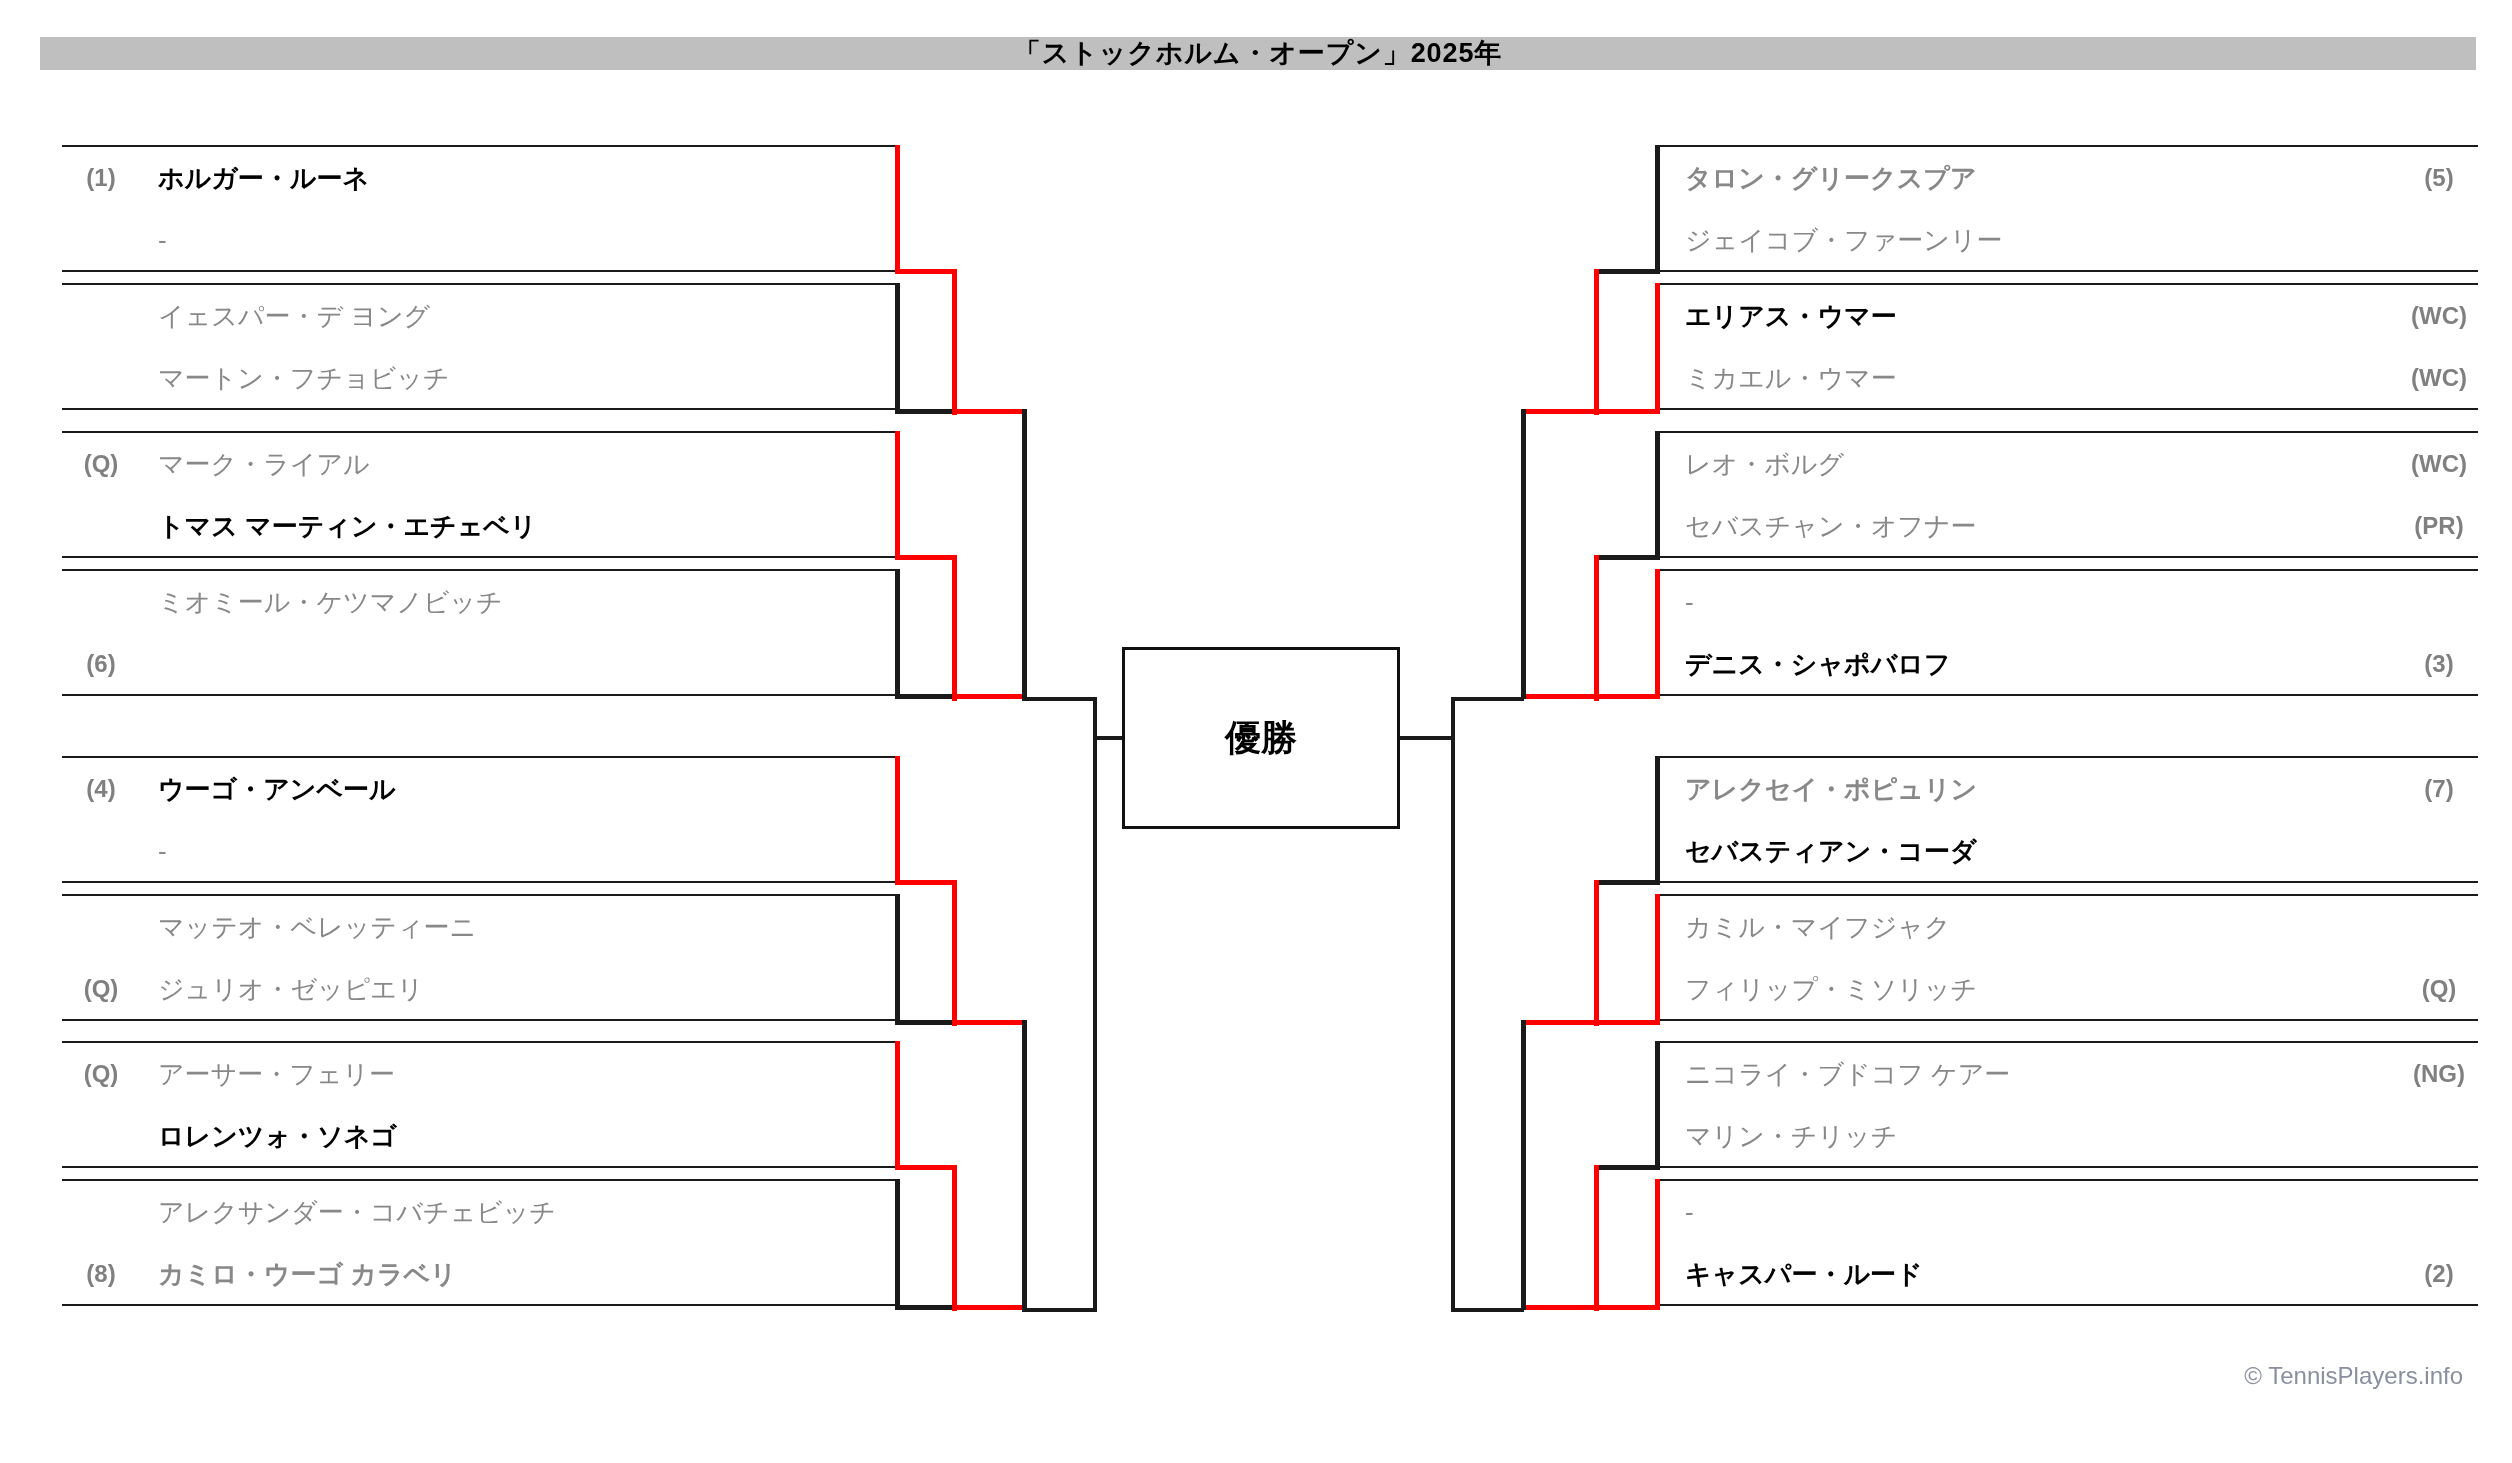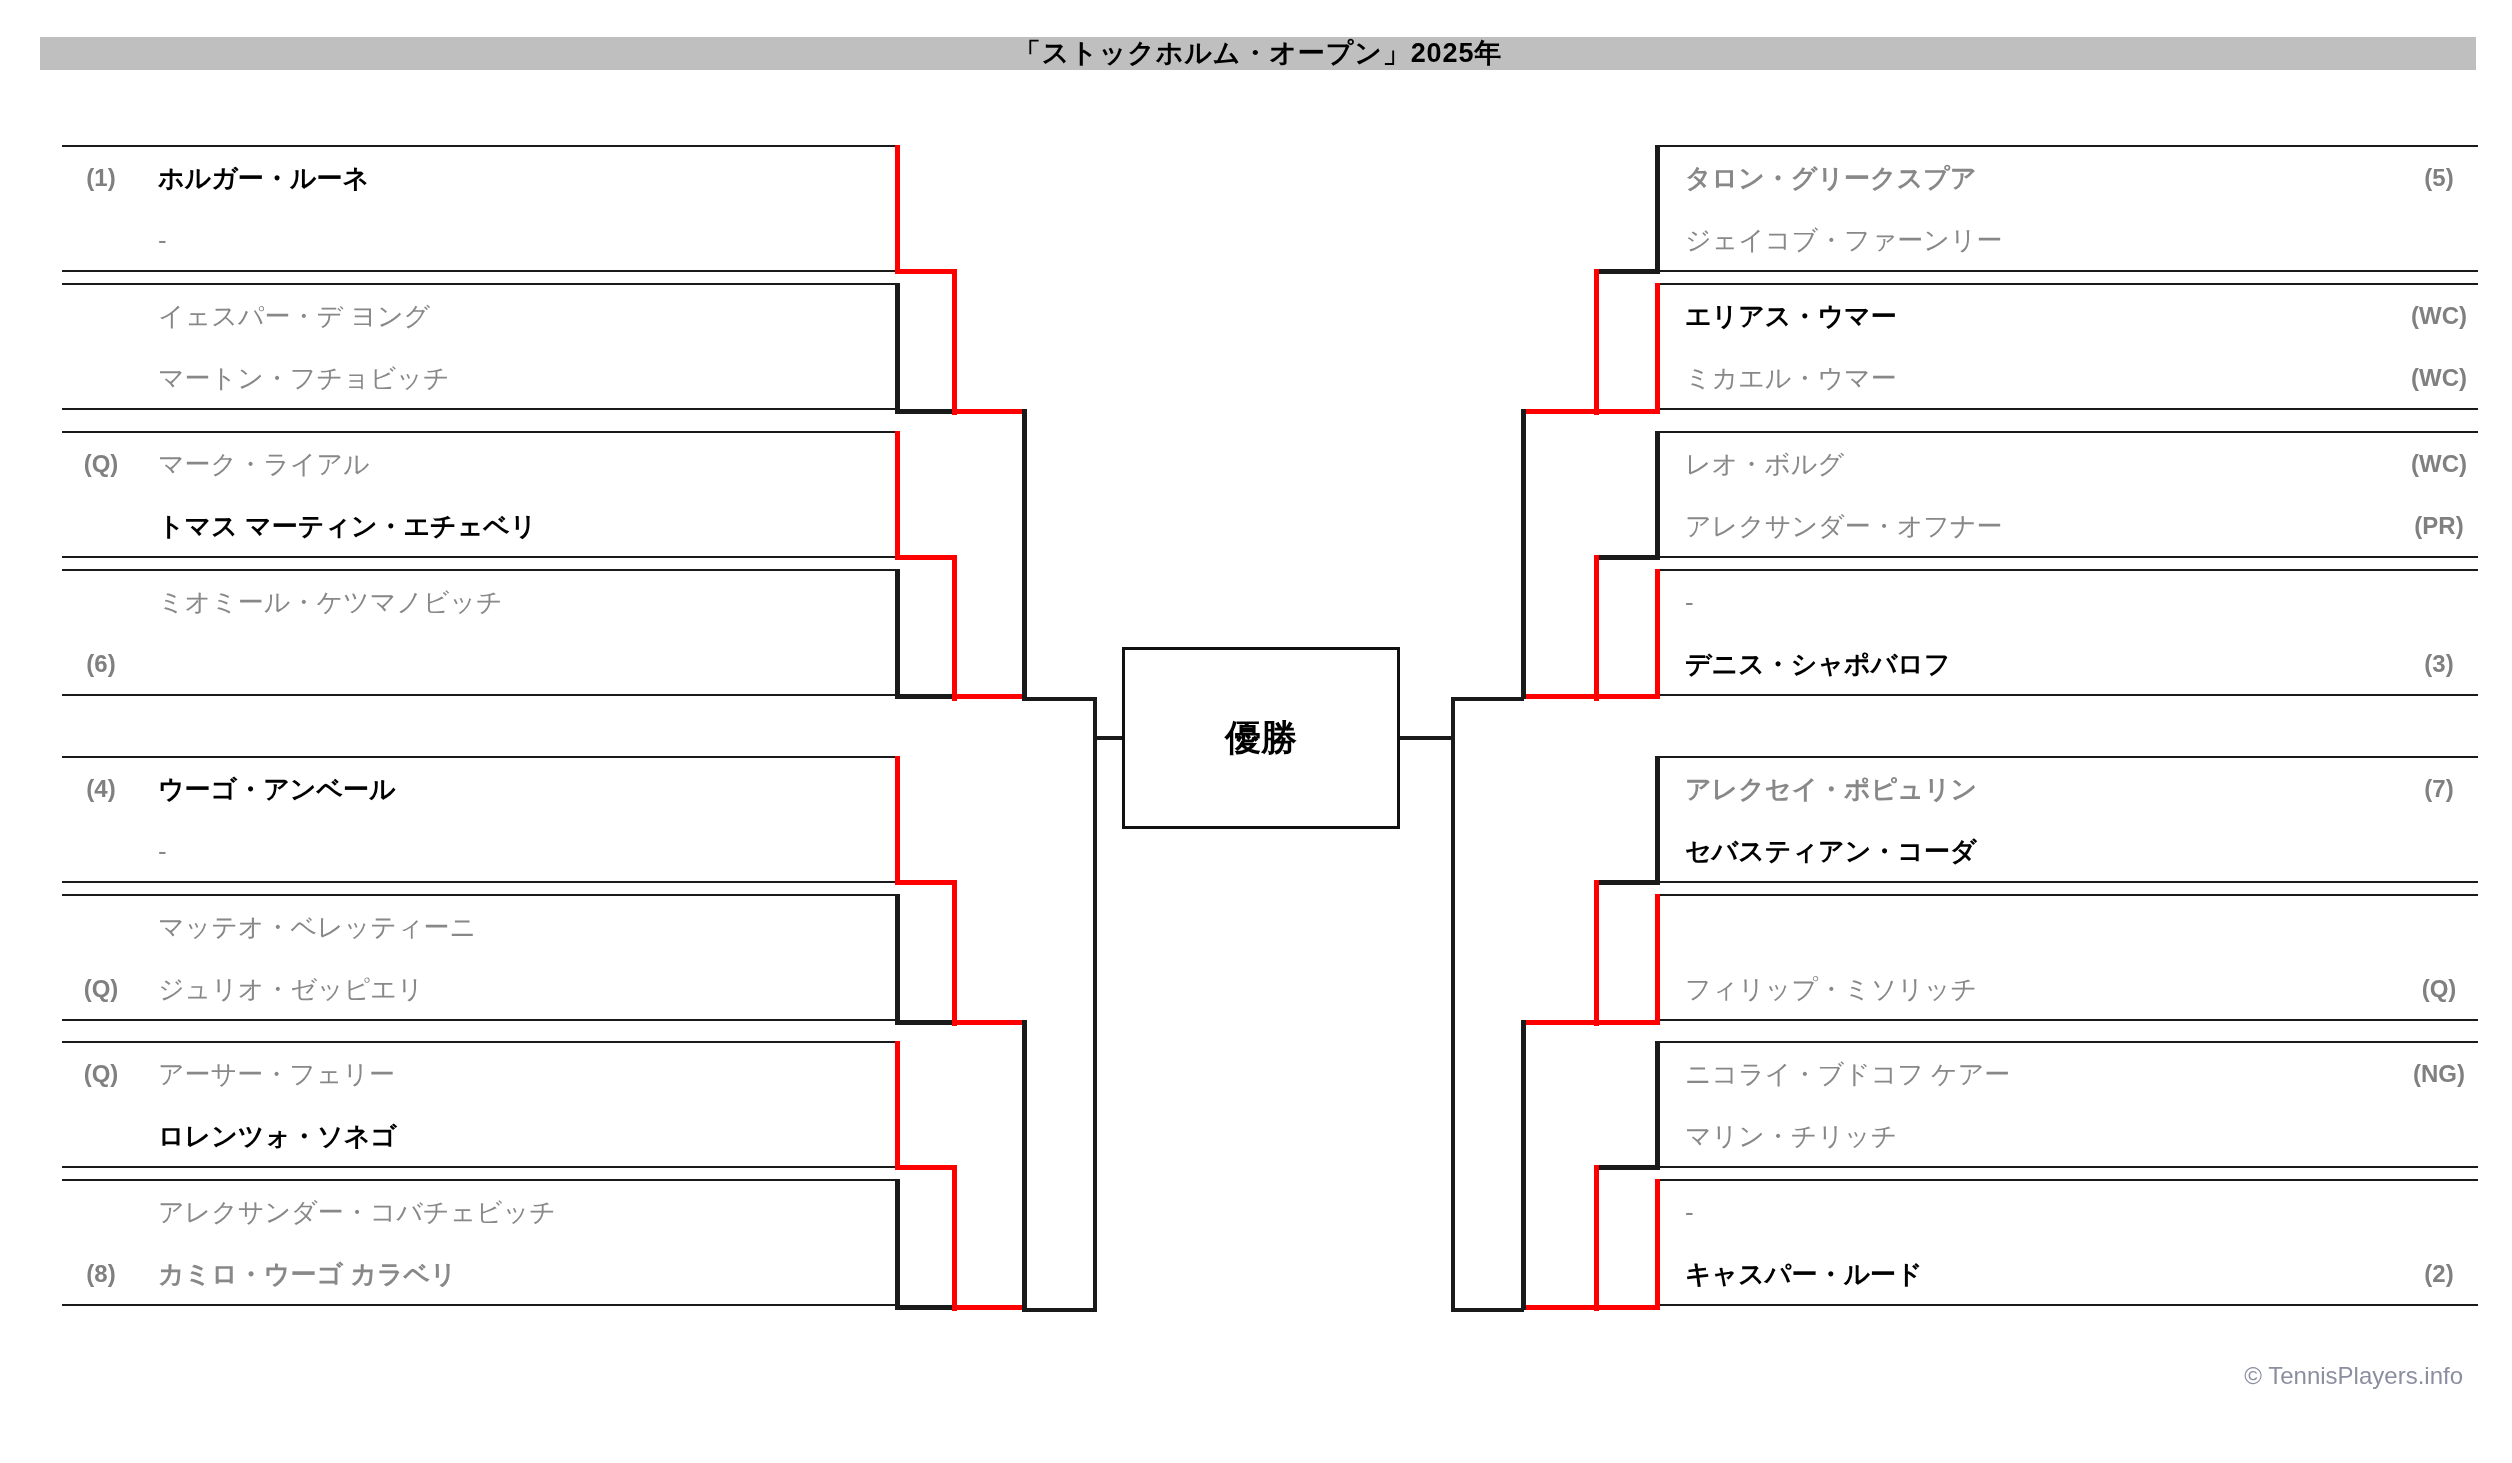--- a/index.html
+++ b/index.html
@@ -166,21 +166,21 @@
         <span class="pname loser">ミカエル・ウマー</span>
       </div>
     </div>
     <div class="match right" style="top: 431px; height: 127px;">
       <div class="row r1">
         <span class="seed">(WC)</span>
         <span class="pname loser">レオ・ボルグ</span>
       </div>
       <div class="row r2">
         <span class="seed">(PR)</span>
-        <span class="pname loser">アレクサンダー・オフナー</span>
+        <span class="pname loser">セバスチャン・オフナー</span>
       </div>
     </div>
     <div class="match right" style="top: 569px; height: 127px;">
       <div class="row r1">
         <span class="seed"></span>
         <span class="pname bye">-</span>
       </div>
       <div class="row r2">
         <span class="seed">(3)</span>
         <span class="pname winner" style="font-weight: bold;">デニス・シャポバロフ</span>
@@ -190,20 +190,24 @@
       <div class="row r1">
         <span class="seed">(7)</span>
         <span class="pname loser" style="font-weight: bold;">アレクセイ・ポピュリン</span>
       </div>
       <div class="row r2">
         <span class="seed"></span>
         <span class="pname winner" style="font-weight: bold;">セバスティアン・コーダ</span>
       </div>
     </div>
     <div class="match right" style="top: 894px; height: 127px;">
+      <div class="row r1">
+        <span class="seed"></span>
+        <span class="pname loser">カミル・マイフジャク</span>
+      </div>
       <div class="row r2">
         <span class="seed">(Q)</span>
         <span class="pname loser">フィリップ・ミソリッチ</span>
       </div>
     </div>
     <div class="match right" style="top: 1041px; height: 127px;">
       <div class="row r1">
         <span class="seed">(NG)</span>
         <span class="pname loser">ニコライ・ブドコフ ケアー</span>
       </div>

